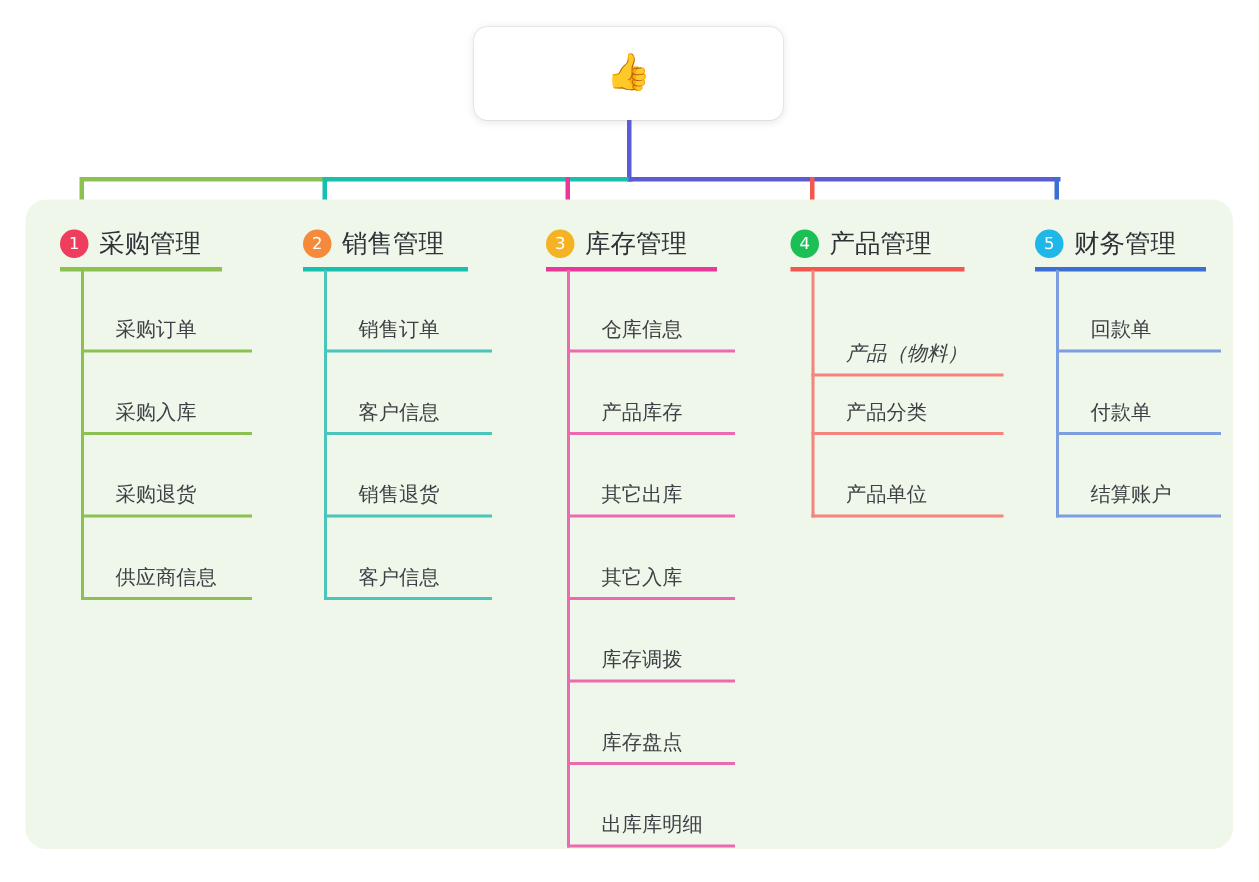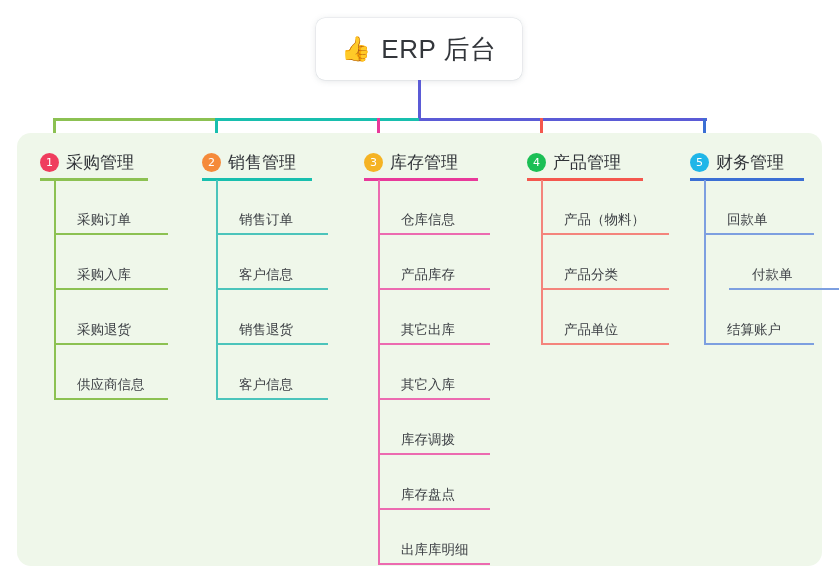--- a/index.html
+++ b/index.html
@@ -72,21 +72,20 @@
   }
   .leaf-rule{position:absolute;left:0;bottom:0;height:1.6px;}
 </style>
 </head>
 <body>
 
 <div id="stage">
 
   <div class="root-node">
     <span class="thumb-icon">👍</span>
-    <span class="root-label">ERP 后台</span>
   </div>
 
   <div id="connectors">
       <div class="conn" style="left: 417.5px; top: 80px; width: 3px; height: 41px; background: rgb(91, 91, 214);"></div>
       <div class="conn" style="left: 54px; top: 118px; width: 165px; height: 3px; background: rgb(140, 193, 82);"></div>
       <div class="conn" style="left: 216px; top: 118px; width: 206px; height: 3px; background: rgb(24, 191, 174);"></div>
       <div class="conn" style="left: 419px; top: 118px; width: 288px; height: 3px; background: rgb(91, 91, 214);"></div>
       <div class="conn" style="left: 52.5px; top: 118px; width: 3px; height: 29px; background: rgb(140, 193, 82);"></div>
       <div class="conn" style="left: 214.5px; top: 118px; width: 3px; height: 29px; background: rgb(24, 191, 174);"></div>
       <div class="conn" style="left: 376.5px; top: 118px; width: 3px; height: 29px; background: rgb(232, 57, 154);"></div>
@@ -180,21 +179,21 @@
             <div class="leaf-rule" style="width: 112px; background: rgb(236, 106, 176);"></div>
           </div>
         </div>
         <div class="column" style="left: 510px; top: 18px;">
           <div class="col-header">
             <span class="badge" style="background: rgb(27, 191, 85);">4</span>
             <span class="col-title">产品管理</span>
           </div>
           <div class="col-rule" style="width: 116px; background: rgb(244, 87, 78);"></div>
           <div class="col-spine" style="height: 165px; background: rgb(244, 132, 124);"></div>
-          <div class="leaf" style="top: 54px; height: 30px; width: 128px;">
+          <div class="leaf" style="top: 70px; height: 30px; width: 128px; font-style: italic;">
             <span class="leaf-label">产品（物料）</span>
             <div class="leaf-rule" style="width: 128px; background: rgb(244, 132, 124);"></div>
           </div>
           <div class="leaf" style="top: 109px; height: 30px; width: 128px;">
             <span class="leaf-label">产品分类</span>
             <div class="leaf-rule" style="width: 128px; background: rgb(244, 132, 124);"></div>
           </div>
           <div class="leaf" style="top: 164px; height: 30px; width: 128px;">
             <span class="leaf-label">产品单位</span>
             <div class="leaf-rule" style="width: 128px; background: rgb(244, 132, 124);"></div>
@@ -204,21 +203,21 @@
           <div class="col-header">
             <span class="badge" style="background: rgb(31, 182, 232);">5</span>
             <span class="col-title">财务管理</span>
           </div>
           <div class="col-rule" style="width: 114px; background: rgb(59, 111, 212);"></div>
           <div class="col-spine" style="height: 165px; background: rgb(125, 159, 224);"></div>
           <div class="leaf" style="top: 54px; height: 30px; width: 110px;">
             <span class="leaf-label">回款单</span>
             <div class="leaf-rule" style="width: 110px; background: rgb(125, 159, 224);"></div>
           </div>
-          <div class="leaf" style="top: 109px; height: 30px; width: 110px; margin-left: 25px;">
+          <div class="leaf" style="top: 109px; height: 30px; width: 110px;">
             <span class="leaf-label">付款单</span>
             <div class="leaf-rule" style="width: 110px; background: rgb(125, 159, 224);"></div>
           </div>
           <div class="leaf" style="top: 164px; height: 30px; width: 110px;">
             <span class="leaf-label">结算账户</span>
             <div class="leaf-rule" style="width: 110px; background: rgb(125, 159, 224);"></div>
           </div>
         </div>
       </div>
   </div>

